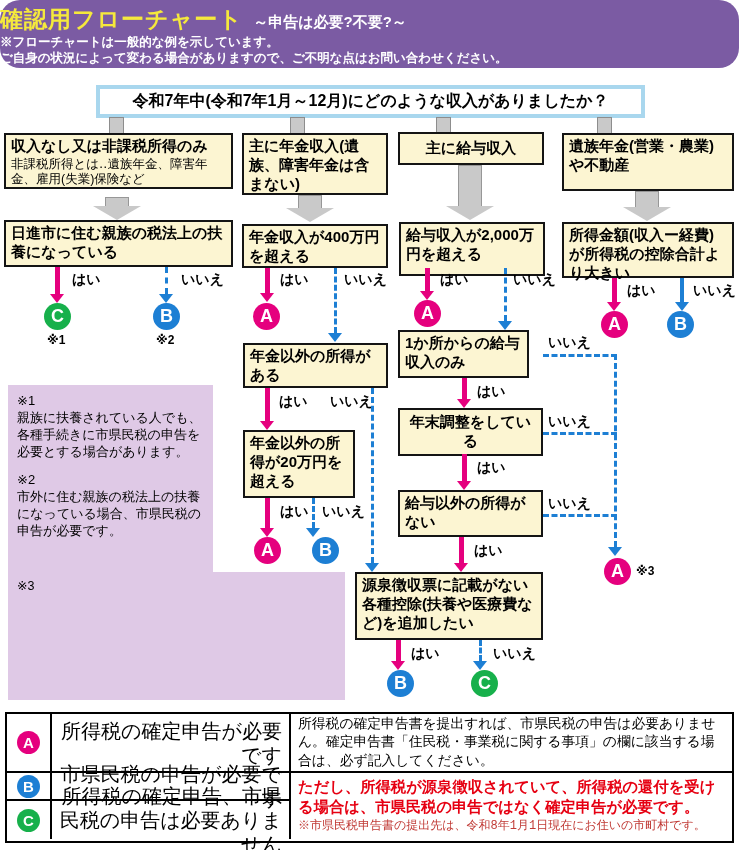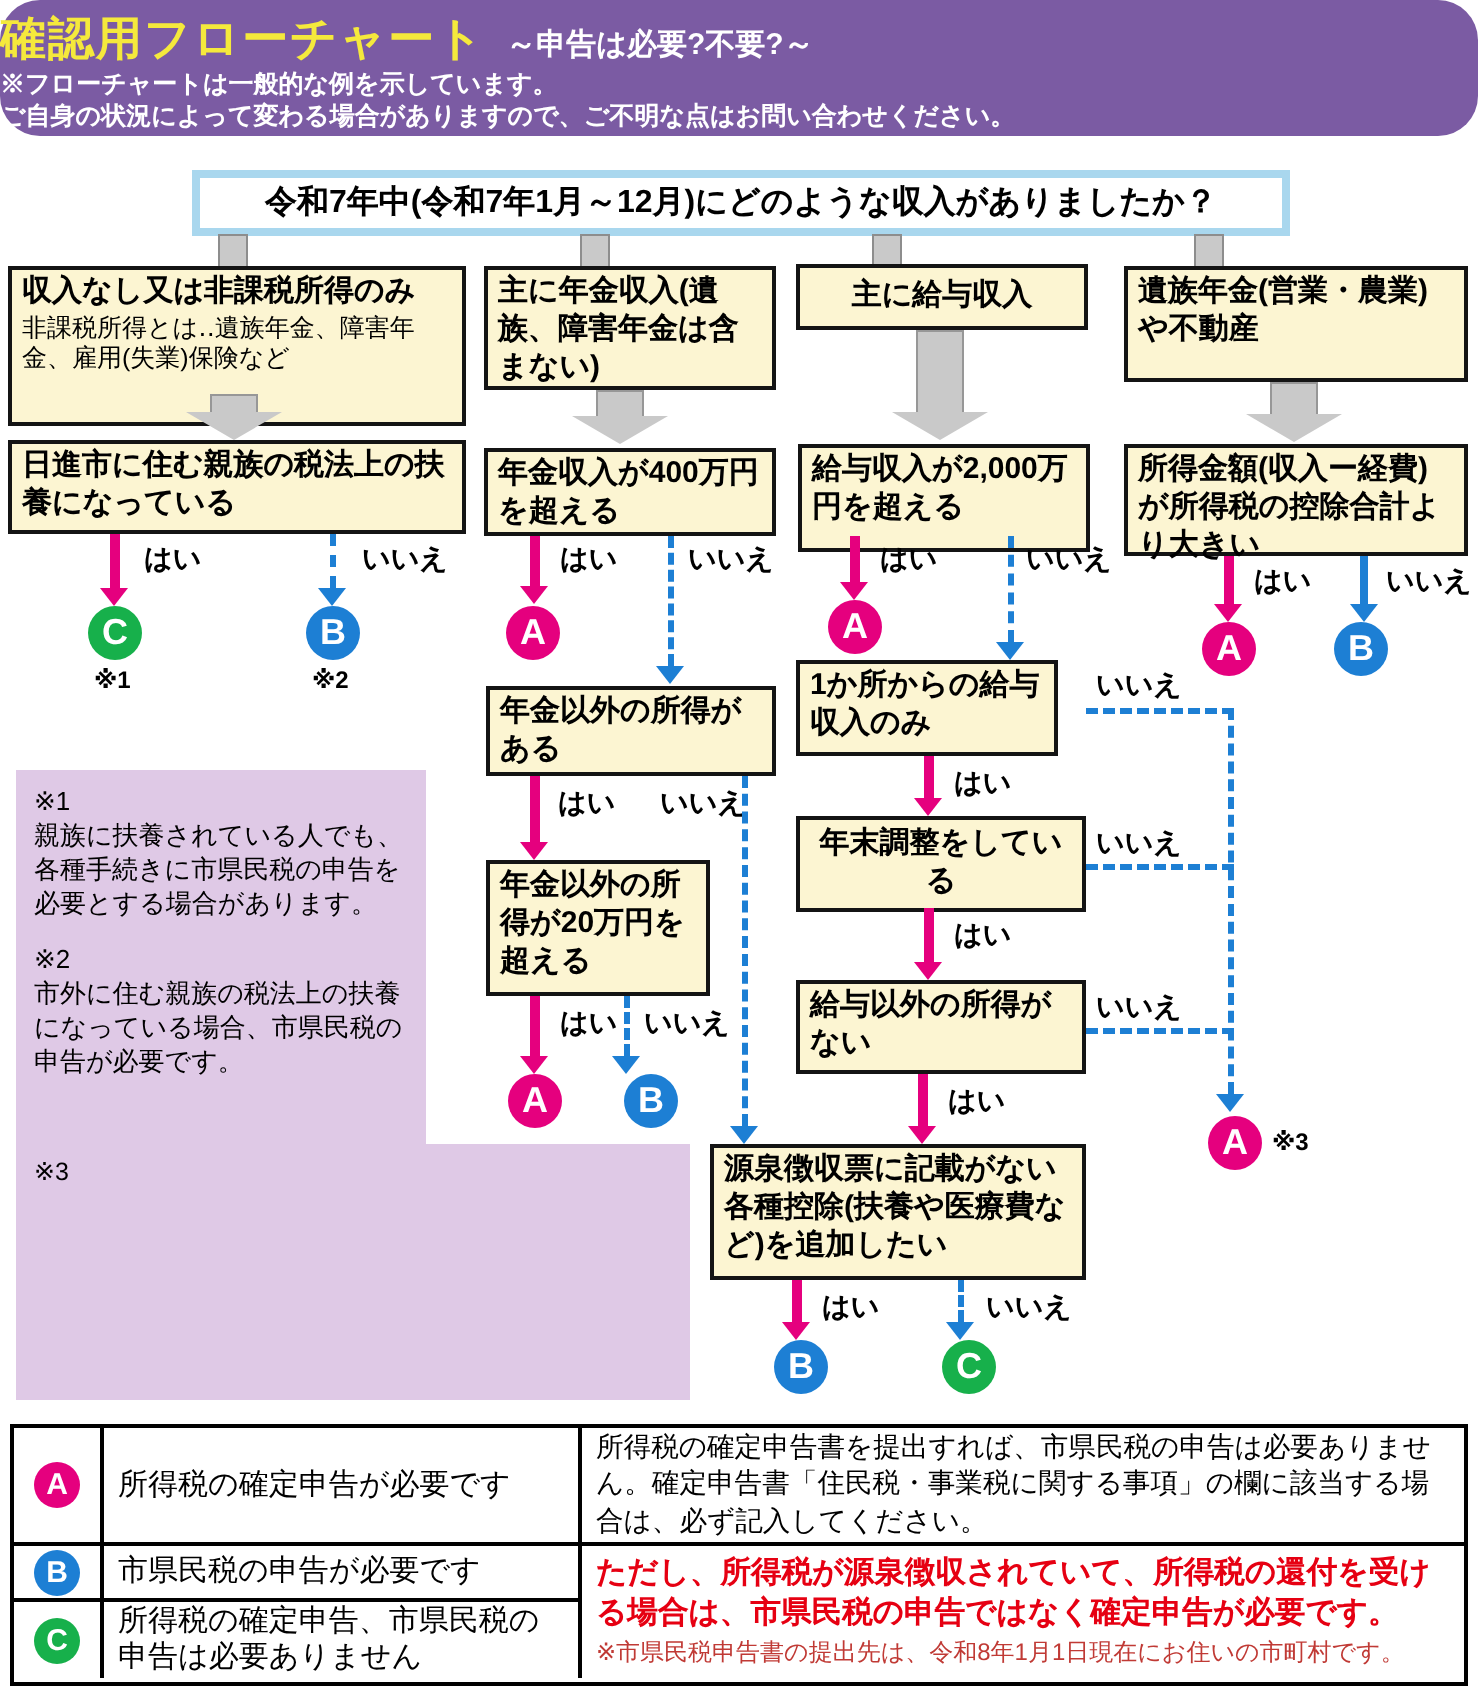--- a/index.html
+++ b/index.html
@@ -53,27 +53,27 @@
   .nhead{margin-bottom:0 !important;}
   .badge{display:inline-flex;width:16px;height:16px;border-radius:50%;color:#fff;font-size:11px;
          font-weight:bold;align-items:center;justify-content:center;vertical-align:-3px;margin:0 1px;}
   
   .rtable{position:absolute;left:5px;top:712px;width:729px;height:131px;box-sizing:border-box;
           border:2px solid #000;display:grid;grid-template-columns:45px 239px 1fr;
           grid-template-rows:59px 28px 38px;}
   .cell{border-right:2px solid #000;border-bottom:2px solid #000;display:flex;align-items:center;
         box-sizing:border-box;padding:2px 7px;}
   .cell.icon{justify-content:center;padding:0;}
-  .cell.lbl{font-size:15px;line-height:1.2;}
+  .cell.lbl{font-size:20px;line-height:1.2;text-align:right;}
   .cell.desc{font-size:13.8px;line-height:1.33;border-right:none;align-items:flex-start;flex-direction:column;justify-content:center;}
   .no-bb{border-bottom:none !important;}
   .circ-s{width:23px;height:23px;border-radius:50%;color:#fff;font-weight:bold;font-size:15px;
           display:flex;align-items:center;justify-content:center;}
   .red-strong{color:#e60012;font-weight:bold;font-size:15.3px;line-height:1.3;}
-  .red-note{color:#c03a35;font-size:12px;margin-top:2px;}
+  .red-note{color:#c03a35;font-size:12px;margin-top:2px;font-family:Liberation Mono, monospace;}
 </style>
 </head>
 <body>
 
 <div class="stage">
 
   <div class="hdr">
     <div class="hdr-line1">
       <span class="hdr-title">確認用フローチャート</span>
       <span class="hdr-suffix">～申告は必要?不要?～</span>
@@ -82,21 +82,21 @@
     <div class="hdr-sub">ご自身の状況によって変わる場合がありますので、ご不明な点はお問い合わせください。</div>
   </div>
 
   <div class="qbox">令和7年中(令和7年1月～12月)にどのような収入がありましたか？</div>
 
   <div class="gconn" style="left:109px"></div>
   <div class="gconn" style="left:290px"></div>
   <div class="gconn" style="left:436px"></div>
   <div class="gconn" style="left:597px"></div>
 
-  <div class="box" style="left:4px;top:133px;width:229px;height:80px">
+  <div class="box" style="left:4px;top:133px;width:229px;height:56px">
     <div>収入なし又は非課税所得のみ</div>
     <div class="b-sub">非課税所得とは‥遺族年金、障害年金、雇用(失業)保険など</div>
   </div>
   <div class="box" style="left:242px;top:133px;width:146px;height:62px">主に年金収入(遺族、障害年金は含まない)</div>
   <div class="box center" style="left:398px;top:132px;width:146px;height:33px">主に給与収入</div>
   <div class="box" style="left:562px;top:133px;width:172px;height:58px">遺族年金(営業・農業)や不動産</div>
 
   <div class="barrow" style="left:93px;top:197px;height:23px">
       <div class="stem"></div>
       <div class="bhead"></div>

